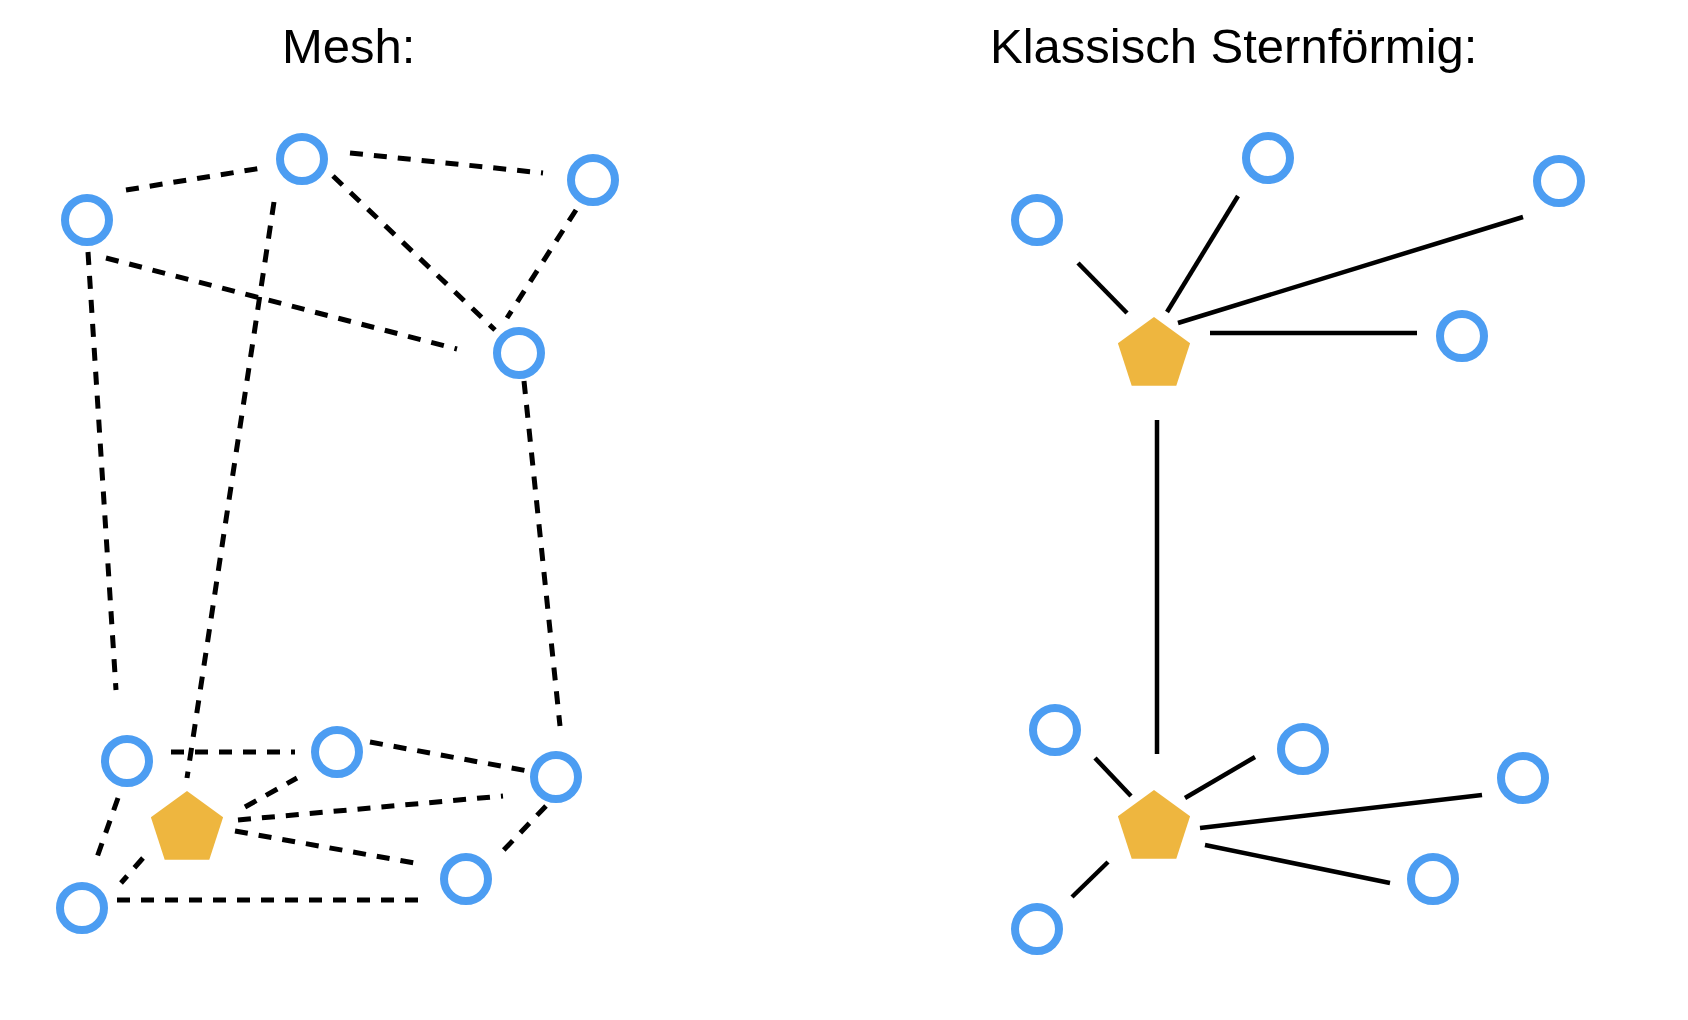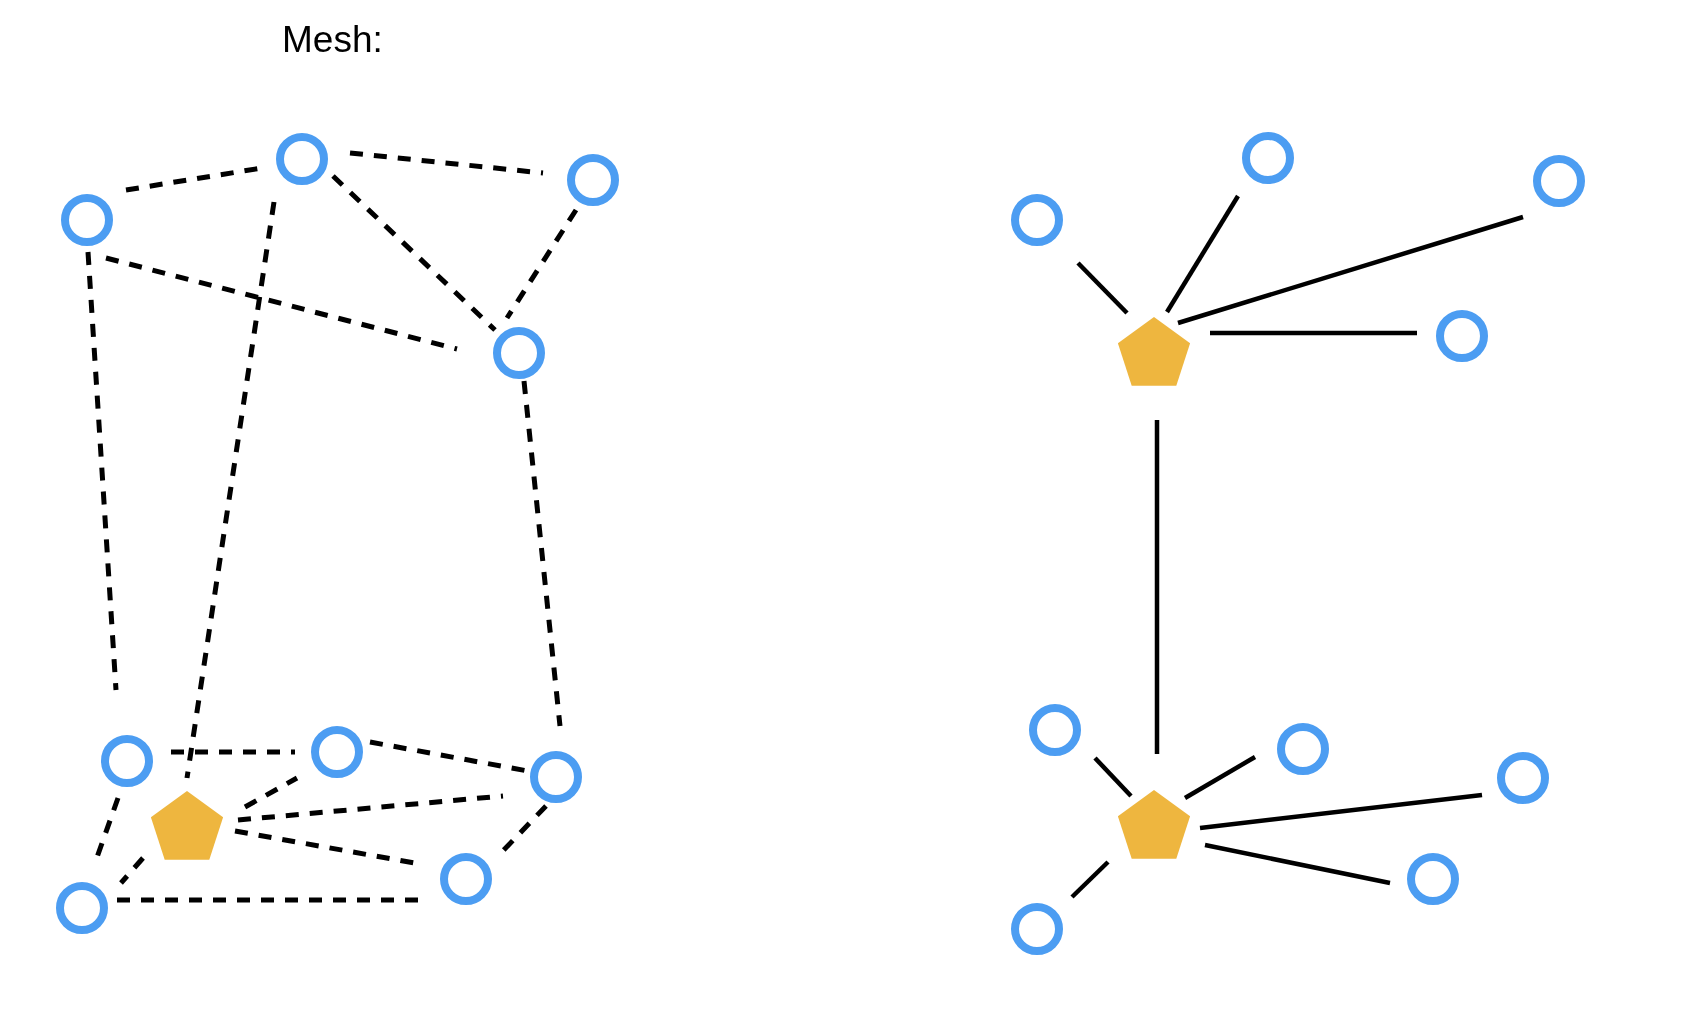--- a/index.html
+++ b/index.html
@@ -6,33 +6,34 @@
   .canvas {
     position: relative;
     width: 1688px;
     height: 1020px;
     background: #ffffff;
     overflow: hidden;
     font-family: "Liberation Sans", sans-serif;
   }
   .title {
     position: absolute;
-    font-size: 37px;
+    font-size: 49px;
     font-weight: 400;
     color: #000000;
     white-space: nowrap;
     line-height: 1.1;
   }
   svg { position: absolute; left: 0; top: 0; }
 </style>
 </head>
 <body>
 
 <div class="canvas">
   <div class="title" style="left: 282px; top: 20px;">Mesh:</div>
+  <div class="title" style="left: 990px; top: 20px;">Klassisch Sternförmig:</div>
   <svg id="net-svg" width="1688" height="1020" viewBox="0 0 1688 1020">
       <g>
         <line x1="126" y1="190" x2="262" y2="168" stroke="#000000" stroke-width="5" stroke-dasharray="13,11"></line>
         <line x1="350" y1="153" x2="543" y2="173" stroke="#000000" stroke-width="5" stroke-dasharray="13,11"></line>
         <line x1="106" y1="258" x2="457" y2="349" stroke="#000000" stroke-width="5" stroke-dasharray="13,11"></line>
         <line x1="333" y1="176" x2="495" y2="330" stroke="#000000" stroke-width="5" stroke-dasharray="13,11"></line>
         <line x1="576" y1="210" x2="507" y2="318" stroke="#000000" stroke-width="5" stroke-dasharray="13,11"></line>
         <line x1="88" y1="252" x2="116" y2="690" stroke="#000000" stroke-width="5" stroke-dasharray="13,11"></line>
         <line x1="274" y1="202" x2="187" y2="778" stroke="#000000" stroke-width="5" stroke-dasharray="13,11"></line>
         <line x1="524" y1="381" x2="560" y2="726" stroke="#000000" stroke-width="5" stroke-dasharray="13,11"></line>

